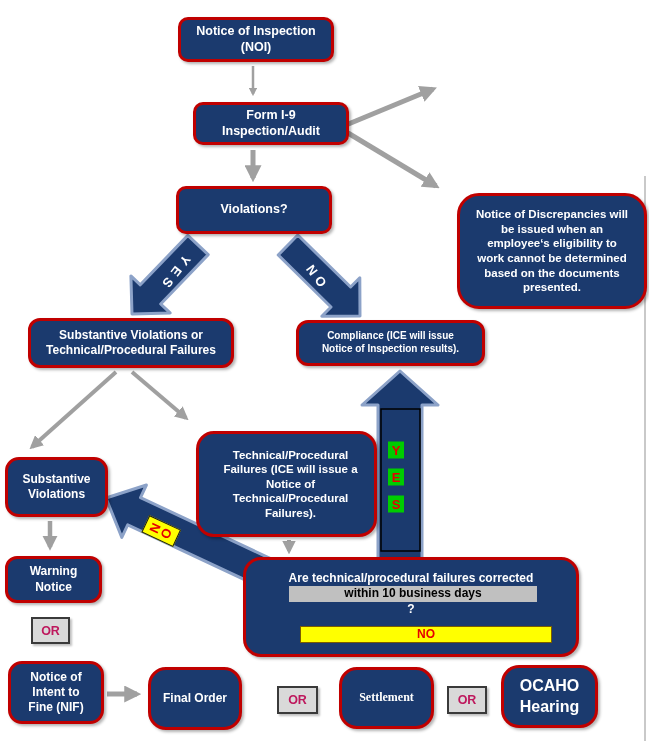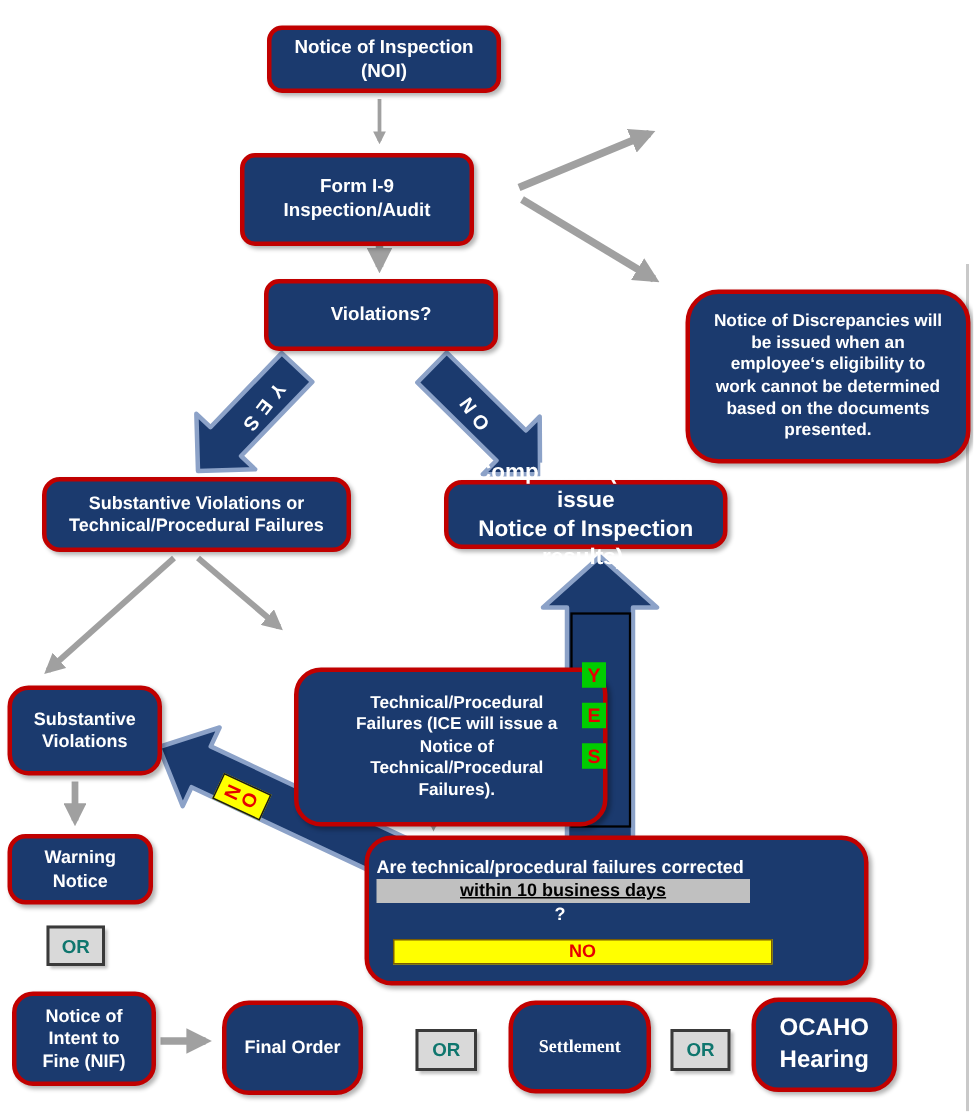--- a/index.html
+++ b/index.html
@@ -9,35 +9,35 @@
   }
   .arrow-layer{position:absolute;left:0;top:0;z-index:1;}
   .gline{stroke:var(--arrow-gray,#A0A0A0);fill:none;}
   .ba{fill:var(--navy,#1B3A6E);stroke:var(--block-arrow-edge,#8CA2C8);stroke-width:3;stroke-linejoin:round;}
   .inner-frame{fill:none;stroke:#000;stroke-width:1.5;}
   .vline{position:absolute;left:644px;top:176px;width:2px;height:565px;background:#C9C9C9;z-index:0;}
   .box{
     position:absolute;box-sizing:border-box;z-index:2;
     background:var(--navy,#1B3A6E);border:3px solid var(--border-red,#C00000);
     color:#fff;font-weight:bold;text-align:center;
-    display:flex;align-items:center;
+    display:flex;align-items:center;justify-content:center;
     padding:2px 5px;box-shadow:2px 2px 3px rgba(0,0,0,.3);
     font-size:11.5px;line-height:1.27;
   }
   .box span{white-space:pre-line;display:block;width:100%;}
   .or{
     position:absolute;box-sizing:border-box;z-index:2;
-    background:var(--or-gray,#D9D9D9);border:2px solid #3A3A3A;color:#0f766e;
+    background:var(--or-gray,#D9D9D9);border:2px solid #3A3A3A;color:#be185d;
     font-weight:bold;font-size:12.5px;display:flex;align-items:center;justify-content:center;
     box-shadow:2px 2px 2px rgba(0,0,0,.25);
   }
   .qline{font-size:12px;line-height:1.3;margin-bottom:9px;}
   .ansline{margin-bottom:9px;font-size:12px;line-height:1.25;}
   .ansline:last-child{margin-bottom:0;}
-  .hl-silver{background:var(--silver,#C0C0C0);color:#000;padding:0 2px;text-decoration:underline;}
+  .hl-silver{background:var(--silver,#C0C0C0);color:#000;padding:0 2px;}
   .hl-yellow{background:var(--yellow,#FFFF00);color:var(--label-red,#E60000);border:1px solid #7A5C00;padding:0 3px;display:inline-block;margin-left:11px;}
   .hl-green{background:var(--green,#00CC00);color:var(--label-red,#E60000);border:1px solid #5D7A00;padding:0 3px;display:inline-block;}
   .diag-label{
     position:absolute;z-index:3;display:flex;flex-direction:column;align-items:center;gap:2px;
     color:#fff;font-weight:bold;font-size:13px;line-height:12px;
   }
   .diag-label span{display:inline-block;transform:rotate(90deg);}
   .vert-label{
     position:absolute;z-index:3;display:flex;flex-direction:column;align-items:center;gap:10px;
   }
@@ -84,21 +84,21 @@
     <rect class="inner-frame" x="381" y="409" width="39" height="142"></rect>
 
     <polygon class="ba" points="106,498 146.4,485.0 140.5,497.6 274.4,560.4 261.6,587.6 127.7,524.8 121.8,537.4"></polygon>
   </svg>
 
   <div class="box" style="left:178px;top:17px;width:156px;height:45px;border-radius:10px;font-size:12.5px;">
     <span>Notice of Inspection
 (NOI)</span>
   </div>
 
-  <div class="box" style="left:160px;top:102px;width:156px;height:62px;border-radius:10px;font-size:12.5px;">
+  <div class="box" style="left:193px;top:102px;width:156px;height:43px;border-radius:10px;font-size:12.5px;">
     <span>Form I-9
 Inspection/Audit</span>
   </div>
 
   <div class="box" style="left:176px;top:186px;width:156px;height:48px;border-radius:10px;font-size:12.5px;">
     <span>Violations?</span>
   </div>
 
 
   <div class="box" style="left:457px;top:193px;width:190px;height:116px;border-radius:22px;">
@@ -108,31 +108,31 @@
 work cannot be determined
 based on the documents
 presented.</span>
   </div>
 
   <div class="box" style="left:28px;top:318px;width:206px;height:50px;border-radius:12px;font-size:12px;">
     <span>Substantive Violations or
 Technical/Procedural Failures</span>
   </div>
 
-  <div class="box" style="left:296px;top:320px;width:189px;height:46px;border-radius:12px;font-size:15px;">
+  <div class="box" style="left:296px;top:320px;width:189px;height:46px;border-radius:12px;font-size:10px;">
     <span>Compliance (ICE will issue
 Notice of Inspection results).</span>
   </div>
 
   <div class="box" style="left:5px;top:457px;width:103px;height:60px;border-radius:14px;font-size:12px;">
     <span>Substantive
 Violations</span>
   </div>
 
-  <div class="box" style="left:196px;top:445px;width:209px;height:106px;border-radius:18px;padding-left:13px;">
+  <div class="box" style="left:196px;top:431px;width:181px;height:106px;border-radius:18px;padding-left:13px;">
     <span>Technical/Procedural
 Failures (ICE will issue a
 Notice of
 Technical/Procedural
 Failures).</span>
   </div>
 
   <div class="box" style="left:5px;top:556px;width:97px;height:47px;border-radius:12px;font-size:12px;">
     <span>Warning
 Notice</span>

